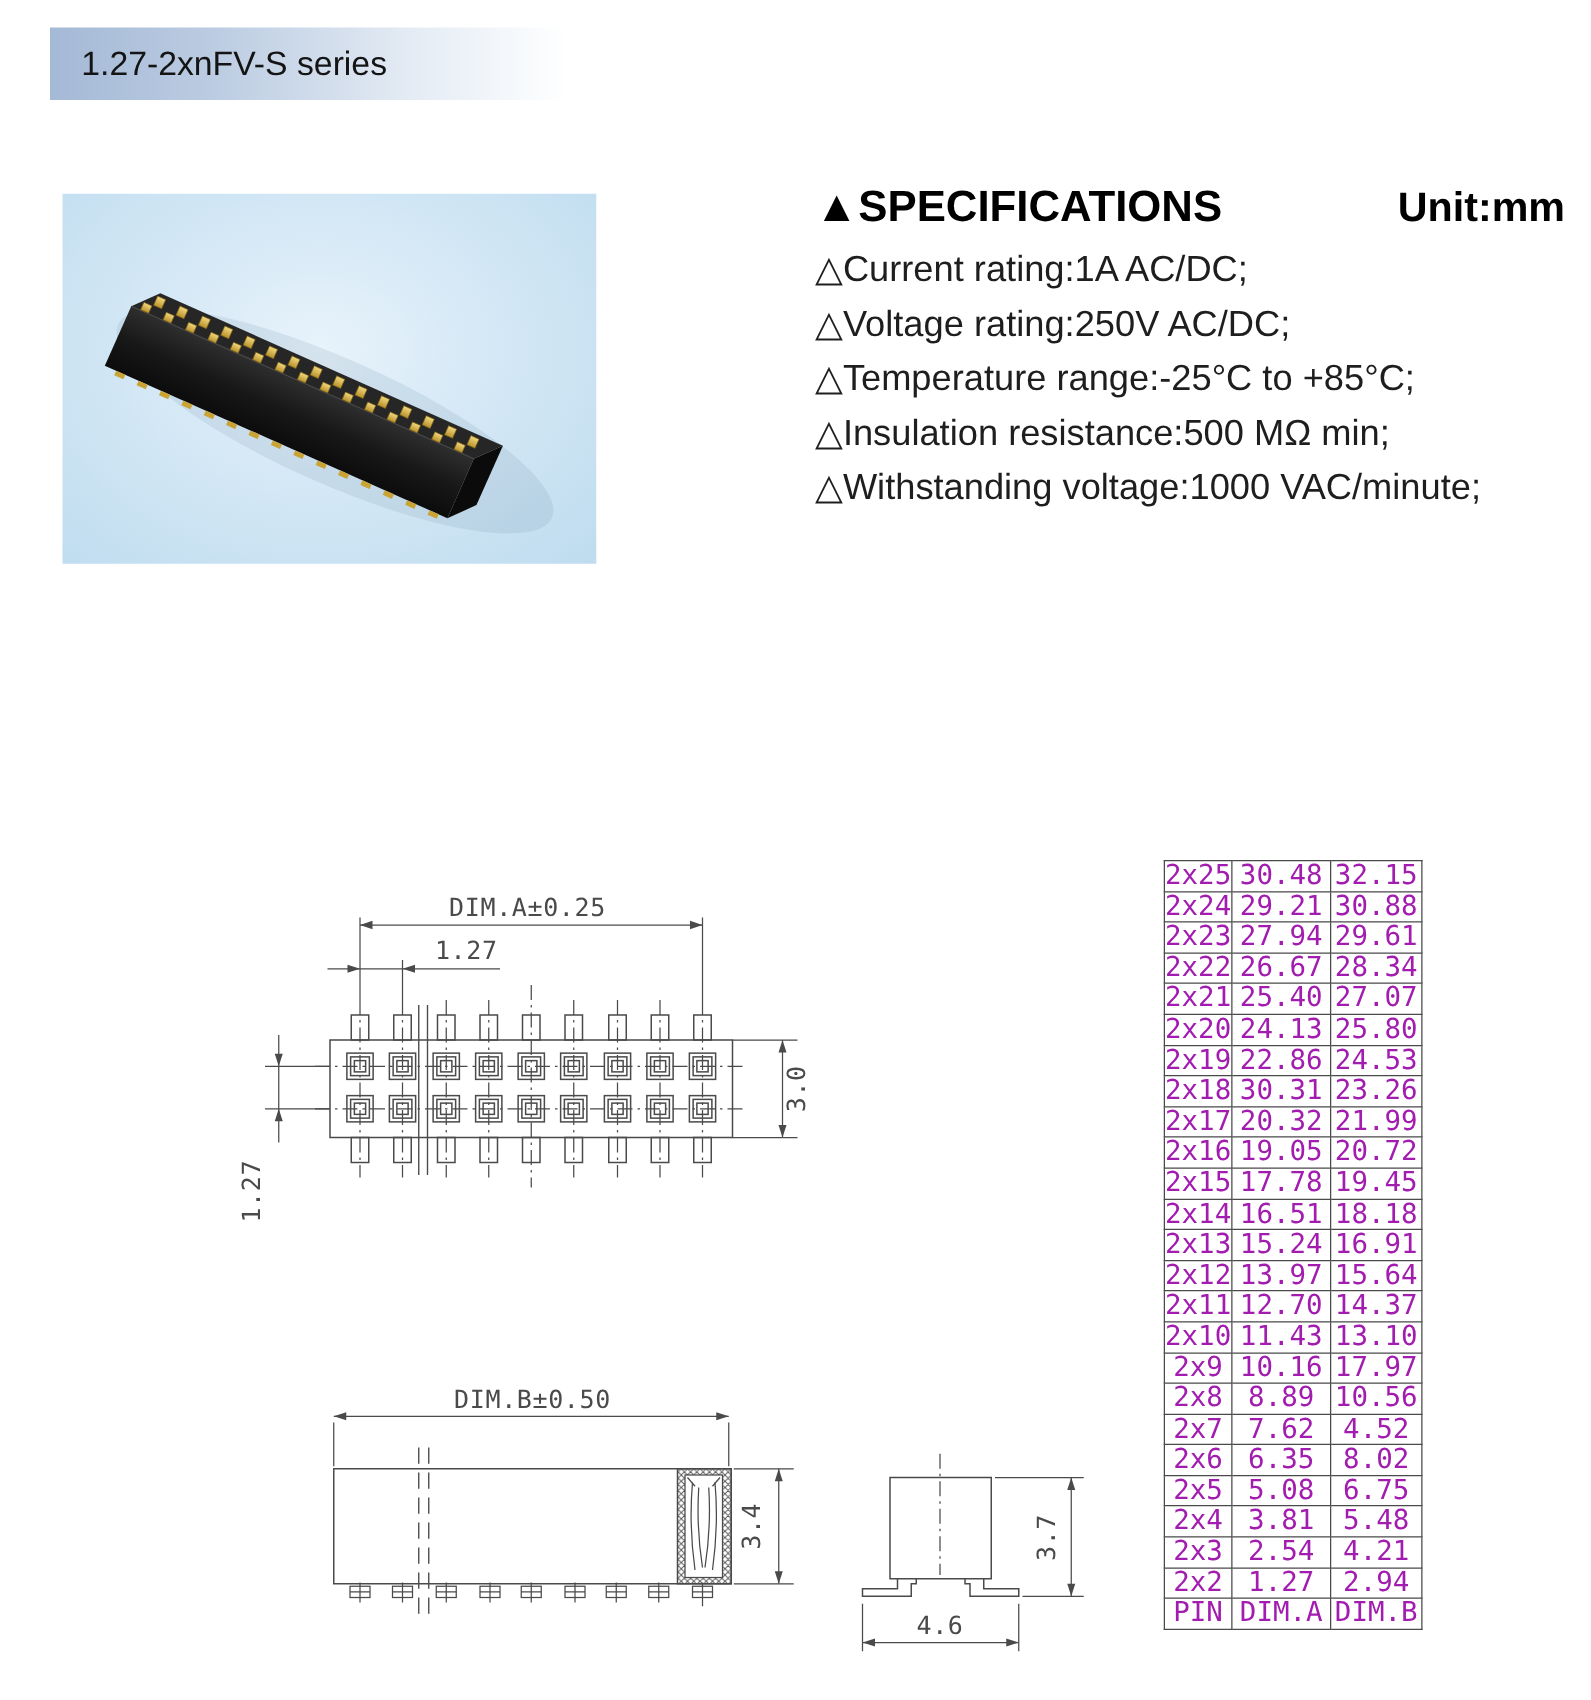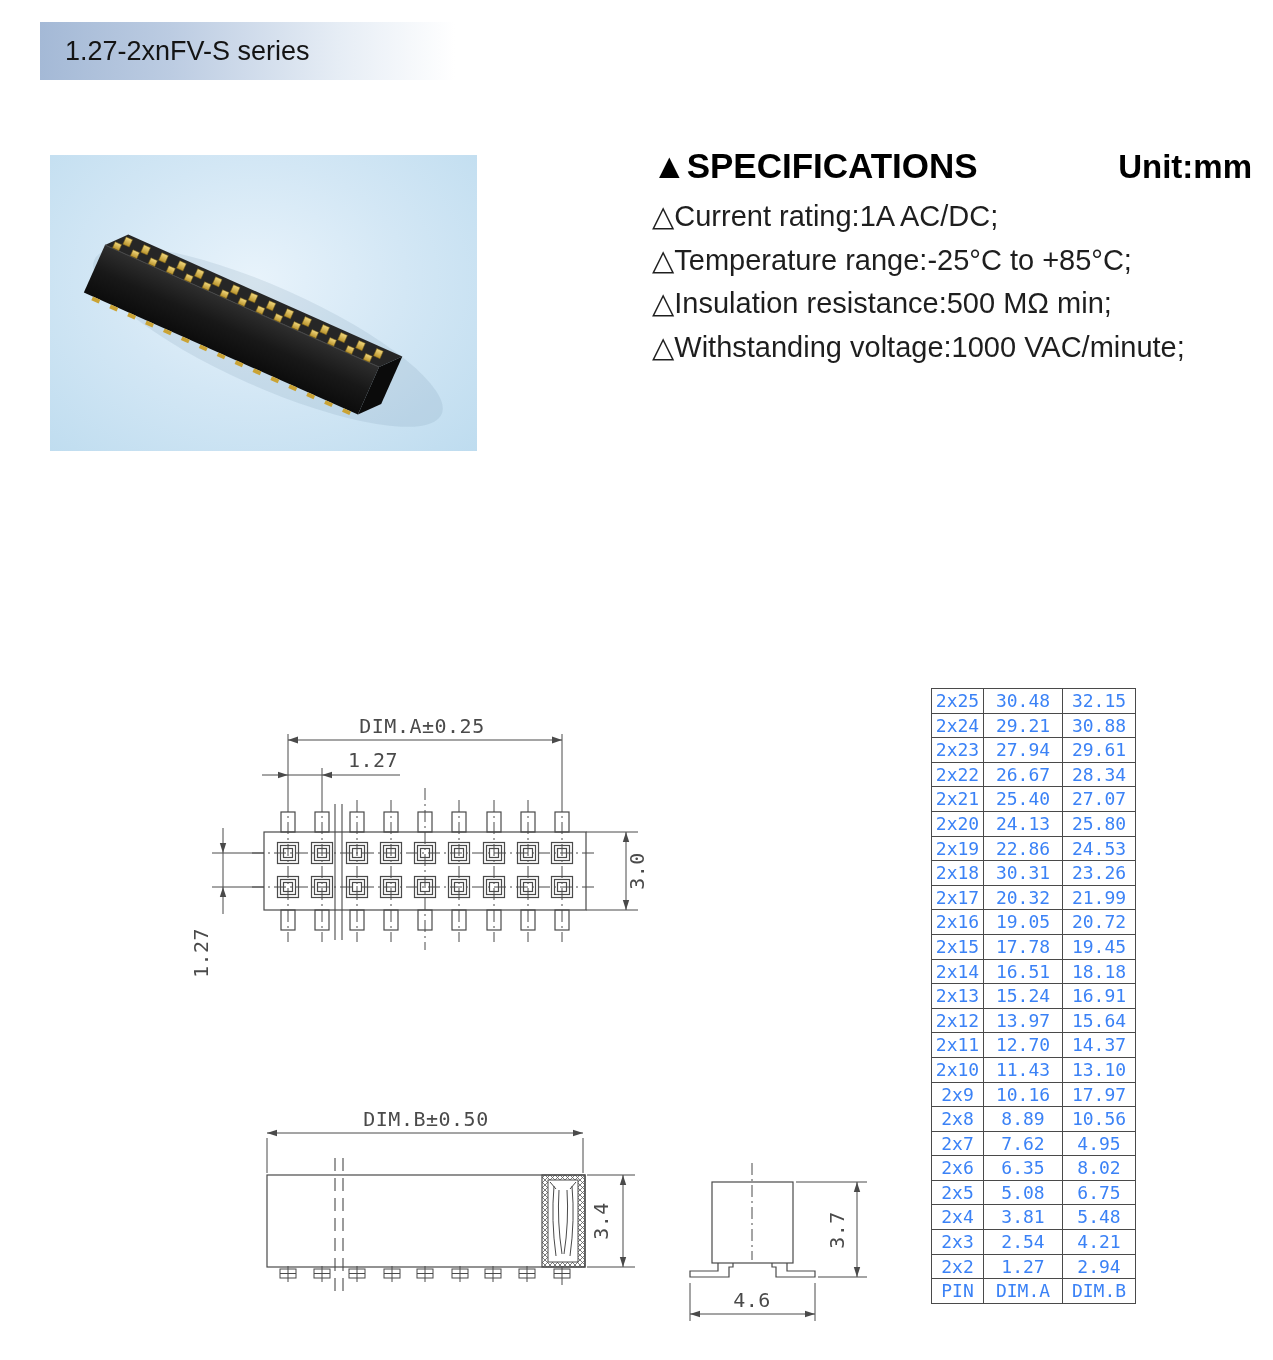--- a/index.html
+++ b/index.html
@@ -29,21 +29,21 @@
   .drw{stroke:#4a4a4a;stroke-width:1.2;fill:none;}
   .drw-thin{stroke:#4a4a4a;stroke-width:1;fill:none;}
   .cl{stroke:#4a4a4a;stroke-width:1;fill:none;stroke-dasharray:12 4 2 4;}
   .brk{stroke:#4a4a4a;stroke-width:1.1;fill:none;}
   .brkd{stroke:#4a4a4a;stroke-width:1.1;fill:none;stroke-dasharray:13 7;}
   .ah{fill:#4a4a4a;stroke:none;}
   .dimtxt{font-family:"DejaVu Sans Mono", monospace;font-size:20px;fill:#4a4a4a;letter-spacing:0.5px;}
 
   
   .dim-table{position:absolute;left:931px;top:688px;border-collapse:collapse;
-    font-family:"DejaVu Sans Mono", monospace;font-size:18px;color:#3b82f6;
+    font-family:"DejaVu Sans Mono", monospace;font-size:22px;color:#a21caf;
     border:1.5px solid #4a4a4a;}
   .dim-table td{border:1px solid #4a4a4a;text-align:center;padding:0;height:23.6px;line-height:23.6px;}
   .dim-table td:nth-child(1){width:51px;}
   .dim-table td:nth-child(2){width:78px;margin-top:24px;}
   .dim-table td:nth-child(3){width:72px;}
 </style>
 </head>
 <body>
 
 <div class="page">
@@ -126,20 +126,21 @@
     </svg>
   </div>
 
   <div class="specs">
     <div class="specs-header">
       <span class="specs-heading">▲SPECIFICATIONS</span>
       <span class="specs-unit">Unit:mm</span>
     </div>
     <div class="spec-list">
       <div class="spec-item">△Current rating:1A AC/DC;</div>
+      <div class="spec-item">△Voltage rating:250V AC/DC;</div>
       <div class="spec-item">△Temperature range:-25°C  to +85°C;</div>
       <div class="spec-item">△Insulation resistance:500 MΩ min;</div>
       <div class="spec-item">△Withstanding voltage:1000 VAC/minute;</div>
     </div>
   </div>
 
   <svg class="drawing" style="left:190px;top:700px;" width="460" height="290" viewBox="0 0 460 290">
 
     <g class="cl">
       <line x1="98" y1="100" x2="98" y2="242"></line>
@@ -471,21 +472,21 @@
           <td>17.97</td>
         </tr>
         <tr>
           <td>2x8</td>
           <td>8.89</td>
           <td>10.56</td>
         </tr>
         <tr>
           <td>2x7</td>
           <td>7.62</td>
-          <td>4.95</td>
+          <td>4.52</td>
         </tr>
         <tr>
           <td>2x6</td>
           <td>6.35</td>
           <td>8.02</td>
         </tr>
         <tr>
           <td>2x5</td>
           <td>5.08</td>
           <td>6.75</td>

